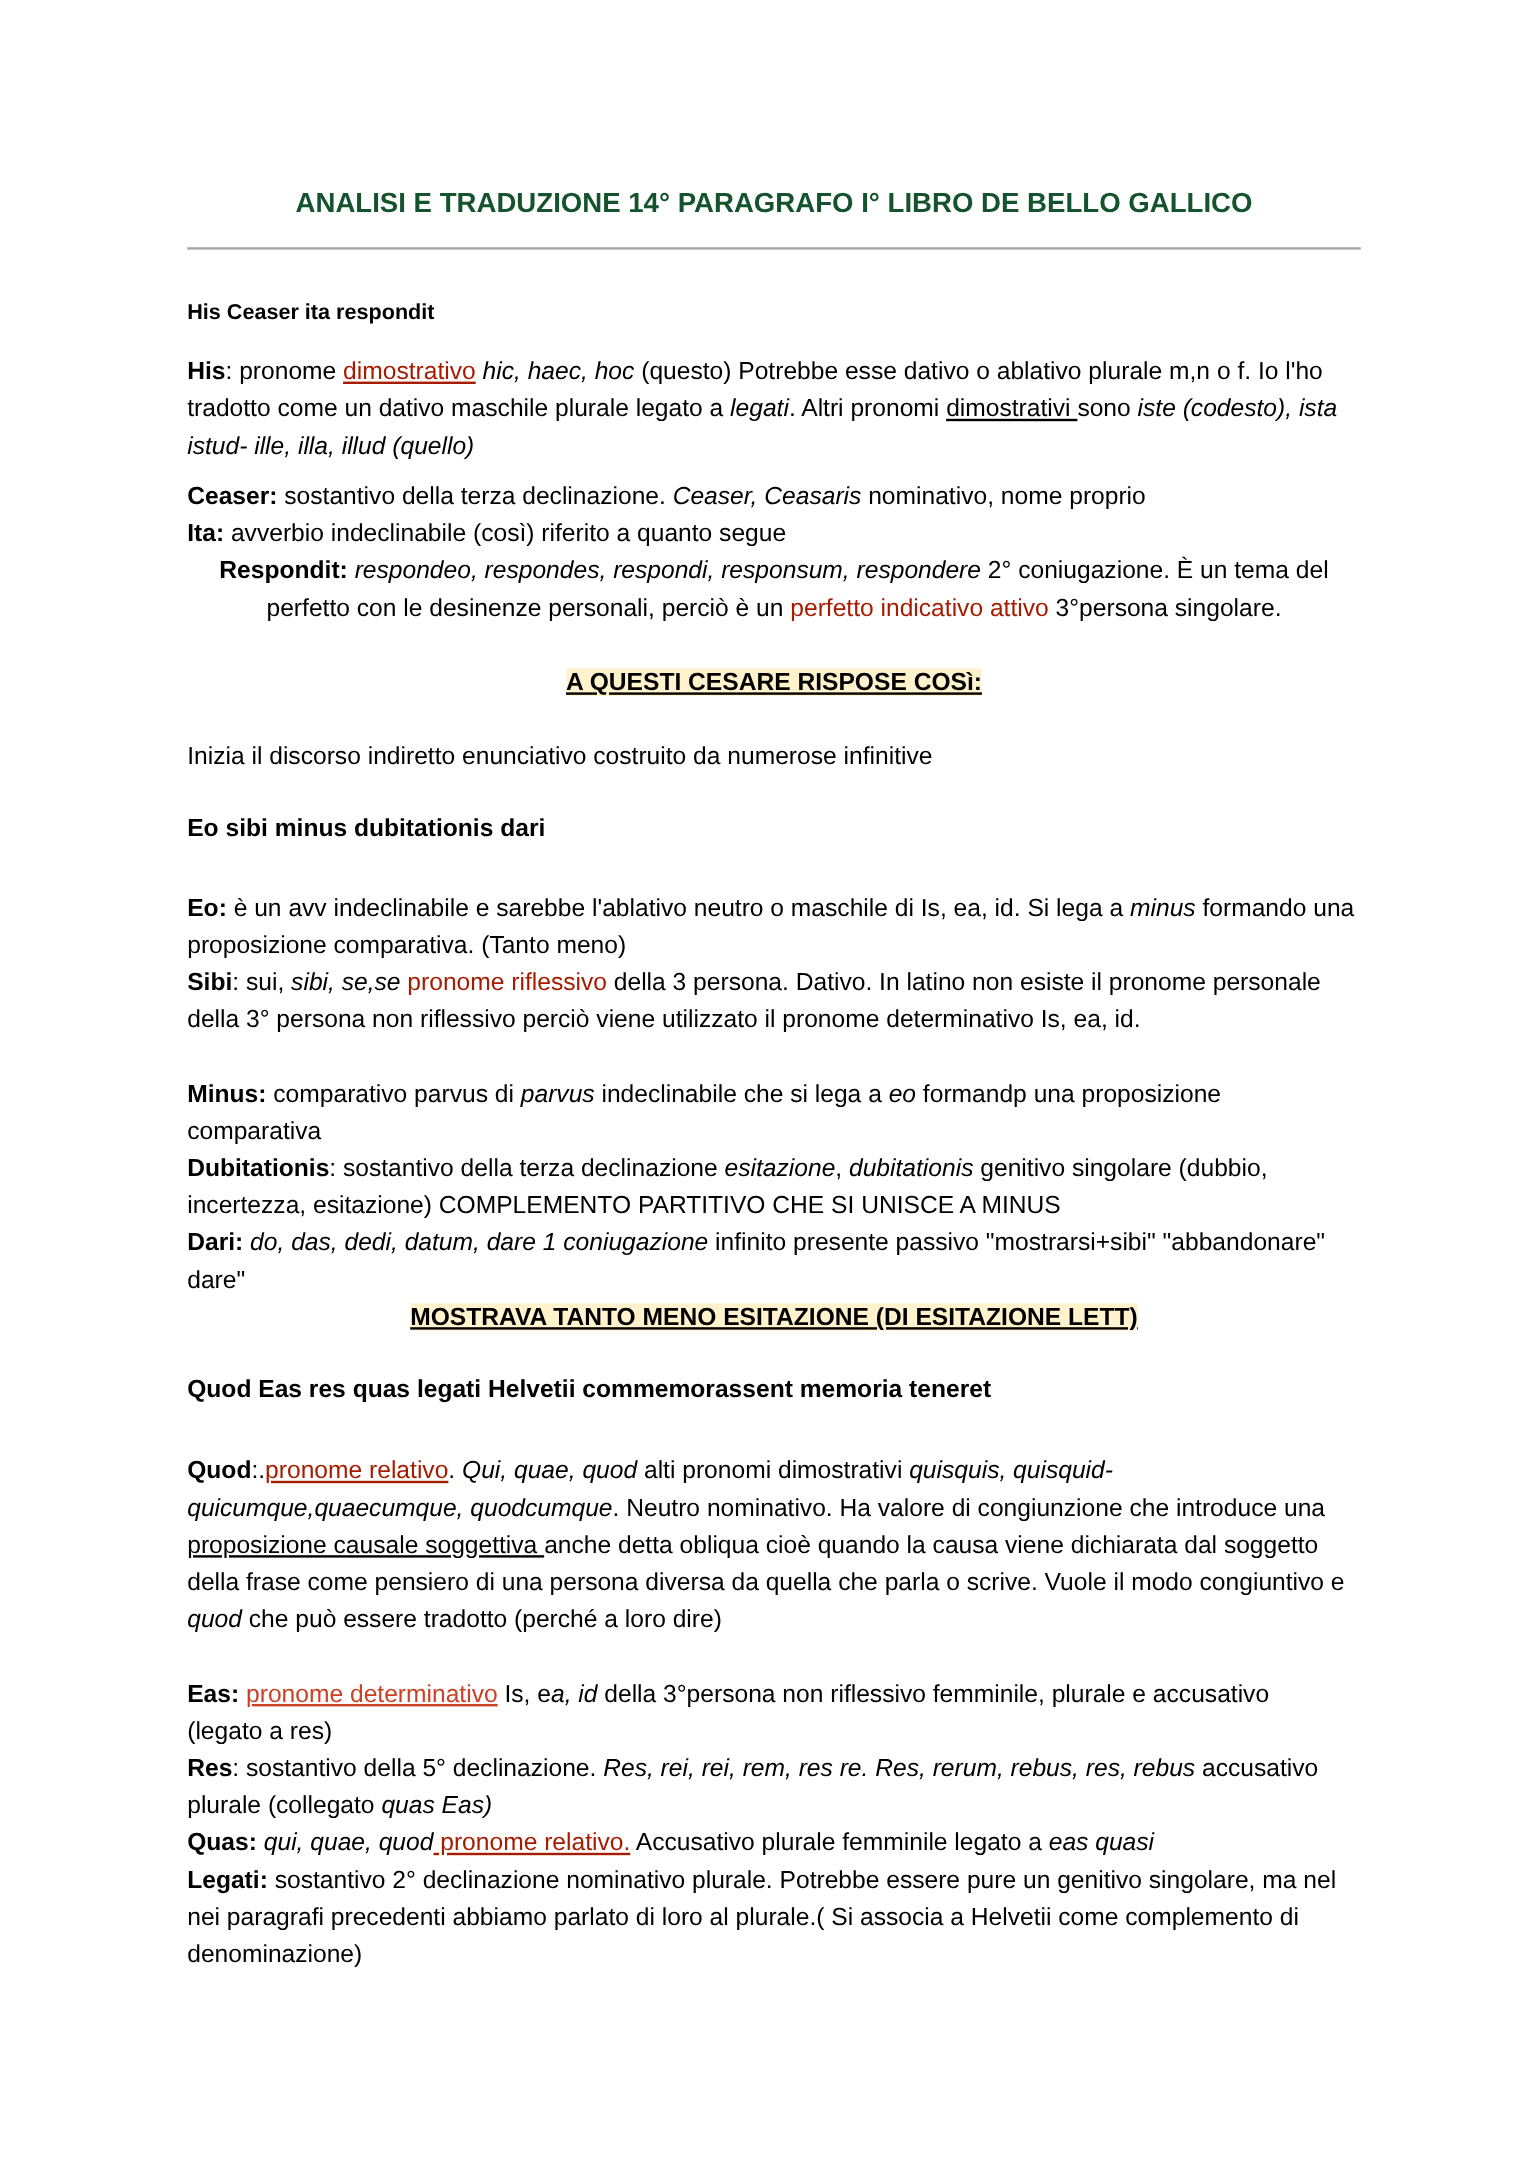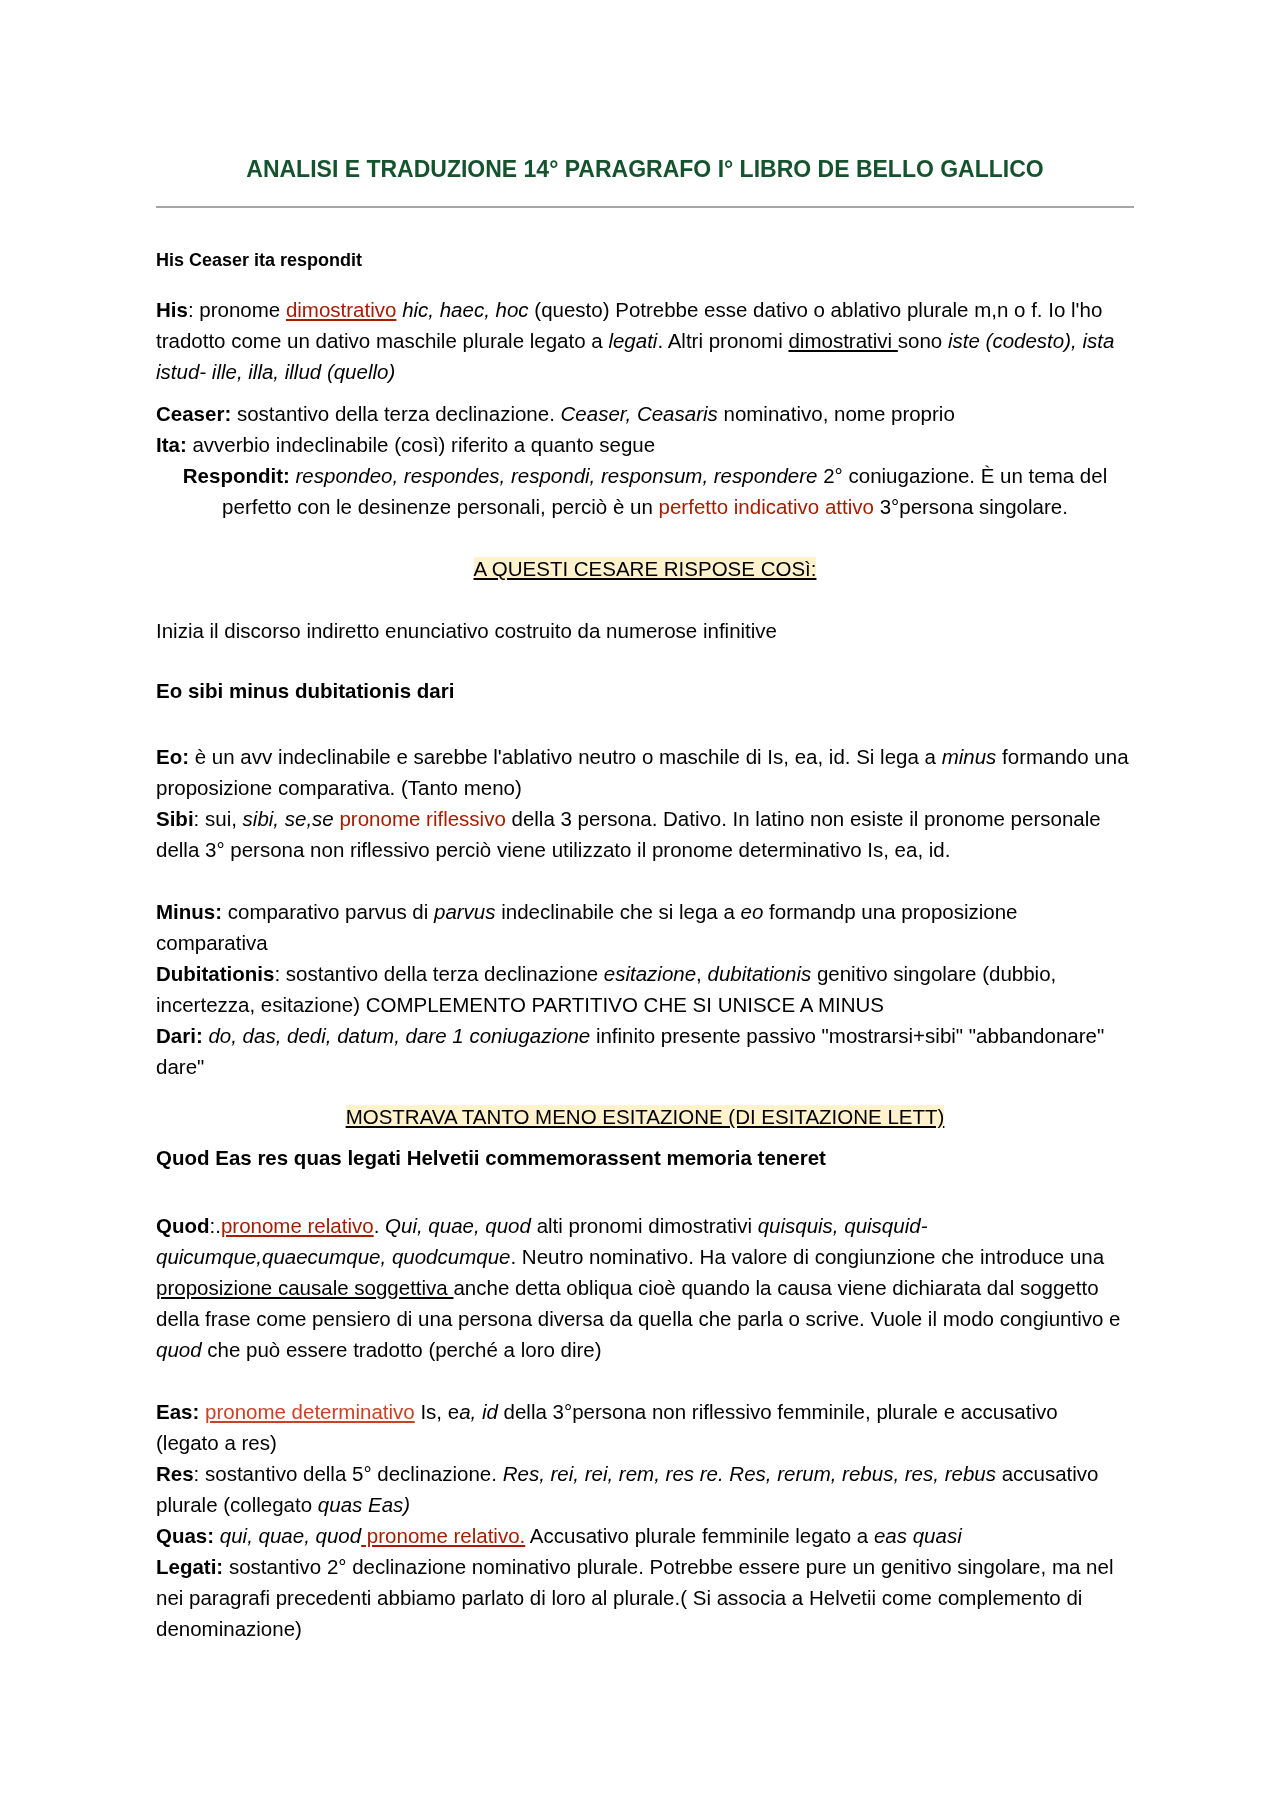--- a/index.html
+++ b/index.html
@@ -9,21 +9,21 @@
   .title { position: absolute; top: 156px; left: 0; width: 978px; text-align: center;
            color: #14532d; font-size: 23px; font-weight: bold; letter-spacing: 0px; }
   .rule { position: absolute; top: 206px; left: 0; width: 978px; height: 2px; background: #a6a6a6; }
   .txt { position: absolute; left: 0; width: 990px; font-size: 20.5px; line-height: 31px; }
   .b { font-weight: bold; }
   .i { font-style: italic; }
   .red { color: #a61c00; }
   .red2 { color: #cc4125; }
   .u { text-decoration: underline; }
   .center { text-align: center; }
-  .hl { background: #fff2cc; font-weight: normal; text-decoration: underline; }
+  .hl { background: #fff2cc; font-weight: bold; text-decoration: underline; }
   .hsub { font-size: 18px; font-weight: bold; }
 </style>
 </head>
 <body>
 
 <div class="page">
 
   <div class="title">ANALISI E TRADUZIONE 14° PARAGRAFO I° LIBRO DE BELLO GALLICO</div>
   <div class="rule"></div>
 
@@ -66,21 +66,21 @@
   </div>
 
   <div class="txt" style="top:958px; width:980px;">
     <span class="b">Dubitationis</span><span>: sostantivo della terza declinazione </span><span class="i">esitazione</span><span>, </span><span class="i">dubitationis</span><span> genitivo singolare (dubbio, incertezza, esitazione) COMPLEMENTO PARTITIVO CHE SI UNISCE A MINUS</span>
   </div>
 
   <div class="txt" style="top:1020px; width:960px;">
     <span class="b">Dari:</span><span> </span><span class="i">do, das, dedi, datum, dare 1 coniugazione</span><span> infinito presente passivo "mostrarsi+sibi" "abbandonare" dare"</span>
   </div>
 
-  <div class="txt center" style="top:1082px; width:978px;margin-top:19px;">
+  <div class="txt center" style="top:1082px; width:978px;">
     <span class="hl">MOSTRAVA TANTO MENO ESITAZIONE (DI ESITAZIONE LETT)</span>
   </div>
 
   <div class="txt b" style="top:1142px;">Quod Eas res quas legati Helvetii commemorassent memoria teneret</div>
 
   <div class="txt" style="top:1210px; width:990px;">
     <span class="b">Quod</span><span>:.</span><span class="red u">pronome relativo</span><span>. </span><span class="i">Qui, quae, quod</span><span> alti pronomi dimostrativi </span><span class="i">quisquis, quisquid-quicumque,quaecumque, quodcumque</span><span>. Neutro nominativo. Ha valore di congiunzione che introduce una </span><span class="u">proposizione causale soggettiva </span><span>anche detta obliqua cioè quando la causa viene dichiarata dal soggetto della frase come pensiero di una persona diversa da quella che parla o scrive. Vuole il modo congiuntivo e </span><span class="i">quod</span><span> che può essere tradotto (perché a loro dire)</span>
   </div>
 
   <div class="txt" style="top:1396px; width:960px;">

